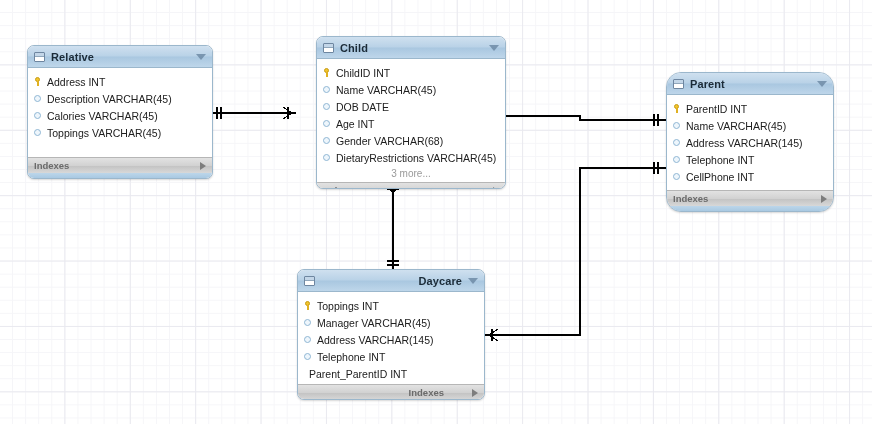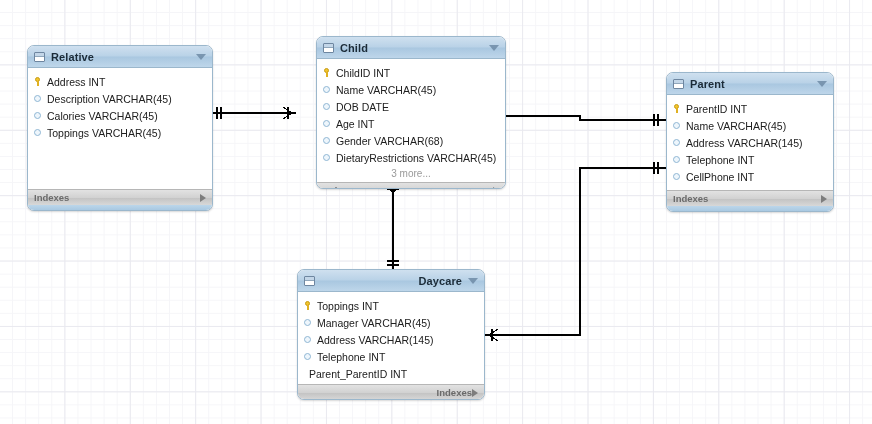--- a/index.html
+++ b/index.html
@@ -164,20 +164,21 @@
   }
 
   .tbl-ft {
     height: 15px;
     flex: 0 0 15px;
     background: linear-gradient(to bottom, #e2e2e2 0%, #d2d2d2 50%, #c2c2c2 51%, #d8d8d8 100%);
     border-top: 1px solid #b6b6b6;
     display: flex;
     align-items: center;
     padding: 0 6px;
+    gap: 28px;
   }
   .tbl-ft-label {
     font-size: 9.5px;
     font-weight: bold;
     color: #6a6a6a;
     flex: 1 1 auto;
     white-space: nowrap;
   }
   .caret-rt {
     width: 0; height: 0;
@@ -240,21 +241,21 @@
         <line x1="492" y1="329" x2="492" y2="341"></line>
 
         <line x1="654" y1="162" x2="654" y2="174"></line>
         <line x1="658" y1="162" x2="658" y2="174"></line>
       </g>
 
     </g>
   </svg>
 
   <div id="tables-host">
-      <div class="tbl" style="left: 27px; top: 45px; width: 186px; height: 166px;">
+      <div class="tbl" style="left: 27px; top: 45px; width: 186px; height: 134px;">
         <div class="tbl-hd">
           <span class="tbl-icon"></span>
           <span class="tbl-title">Relative</span>
           <span class="caret-dn"></span>
         </div>
         <div class="tbl-body">
           <div class="fld">
             <span class="fld-ico pk"></span>
             <span>Address INT</span>
           </div>
@@ -308,21 +309,21 @@
             <span class="fld-ico col"></span>
             <span>DietaryRestrictions VARCHAR(45)</span>
           </div>
           <div class="fld-more">3 more...</div>
         </div>
         <div class="tbl-ft">
           <span class="tbl-ft-label">Indexes</span>
           <span class="caret-rt"></span>
         </div>
       </div>
-      <div class="tbl" style="left: 666px; top: 72px; width: 168px; height: 140px;">
+      <div class="tbl" style="left: 666px; top: 72px; width: 168px; height: 140px; border-radius: 15px;">
         <div class="tbl-hd">
           <span class="tbl-icon"></span>
           <span class="tbl-title">Parent</span>
           <span class="caret-dn"></span>
         </div>
         <div class="tbl-body">
           <div class="fld">
             <span class="fld-ico pk"></span>
             <span>ParentID INT</span>
           </div>

